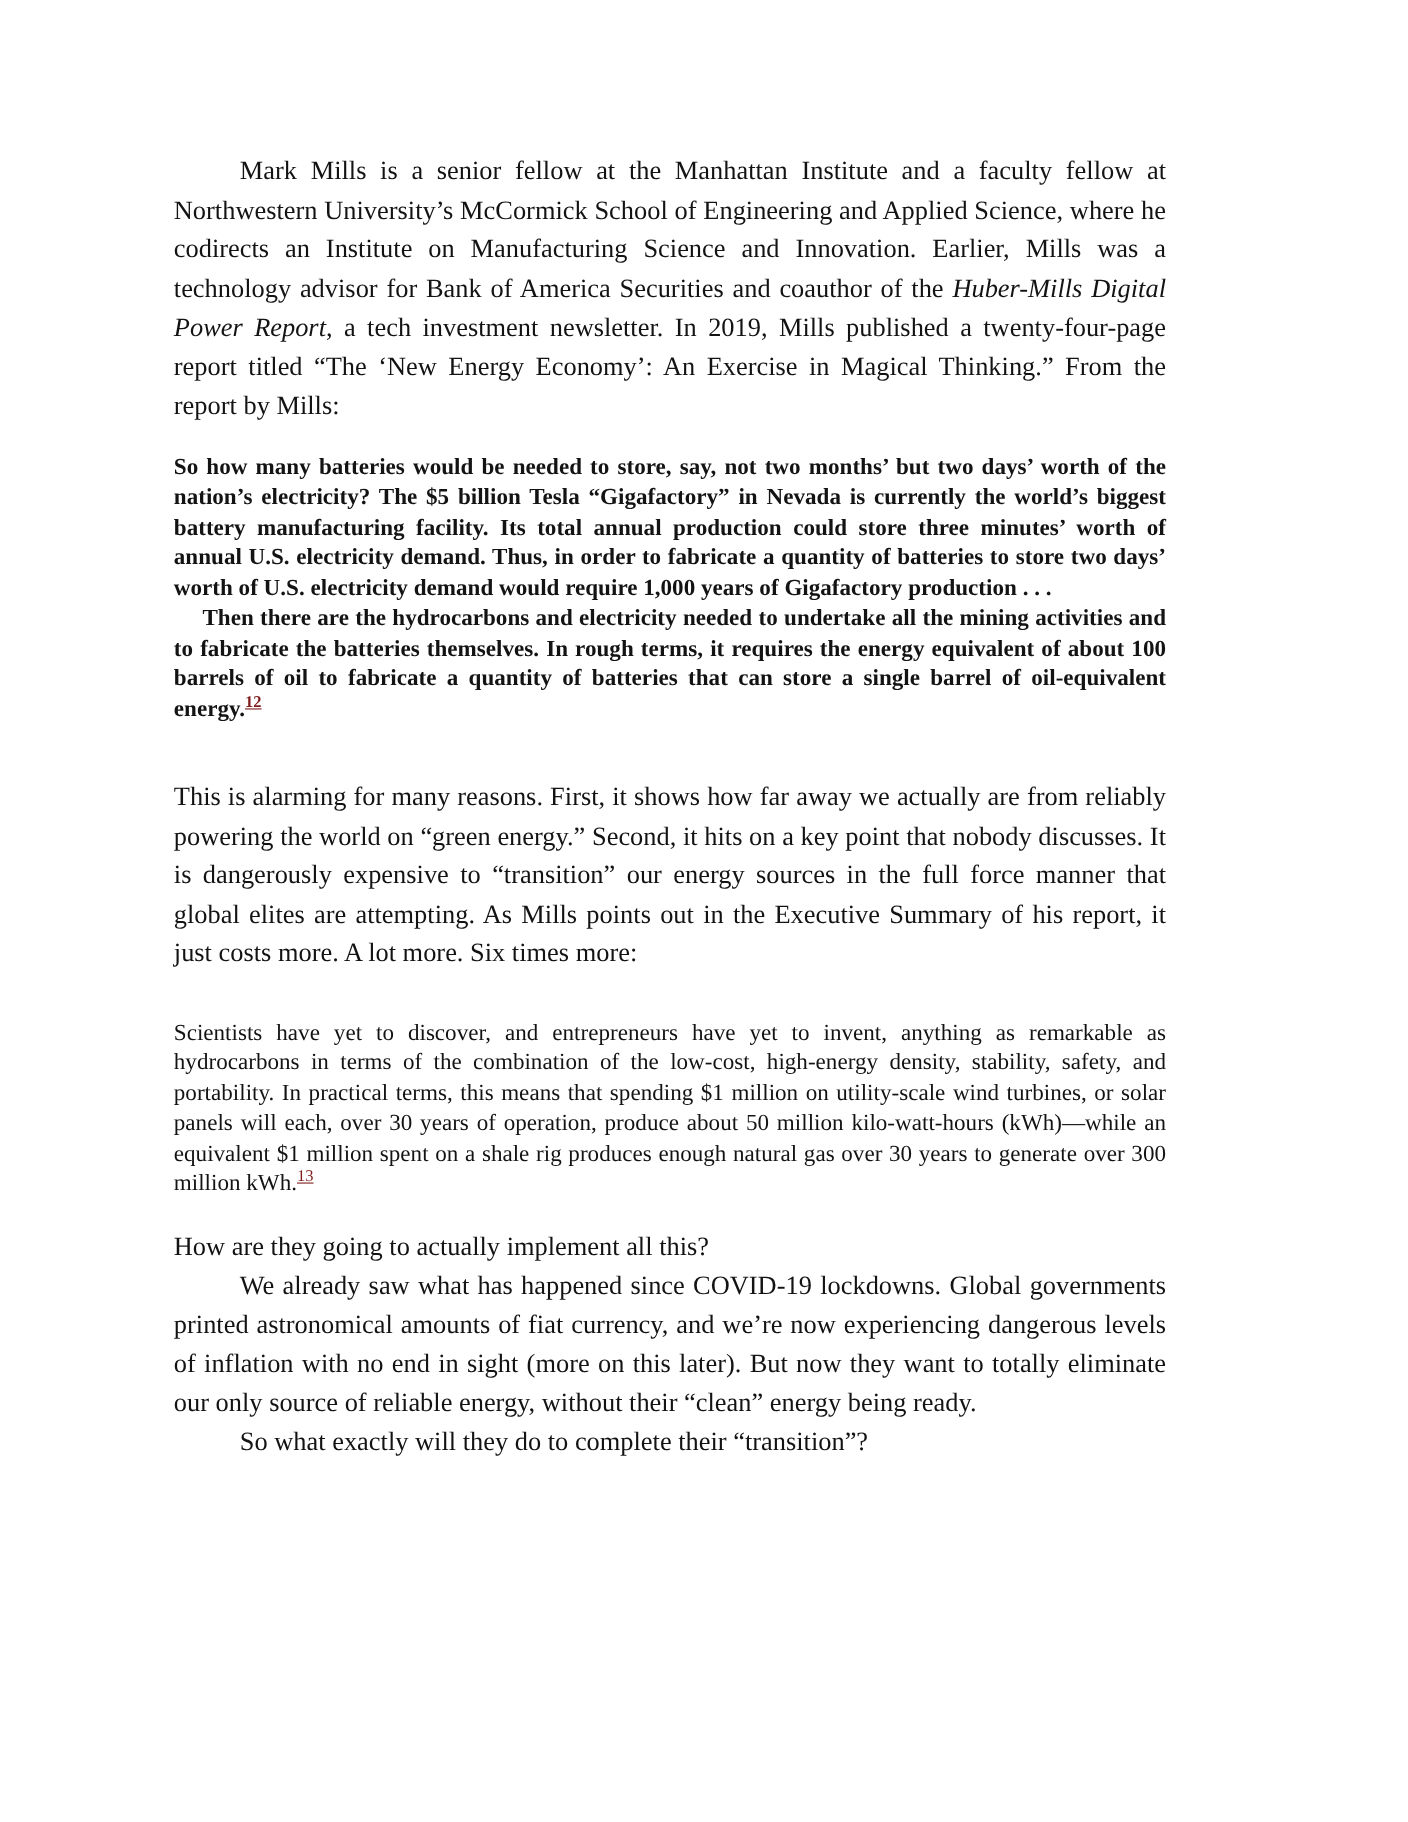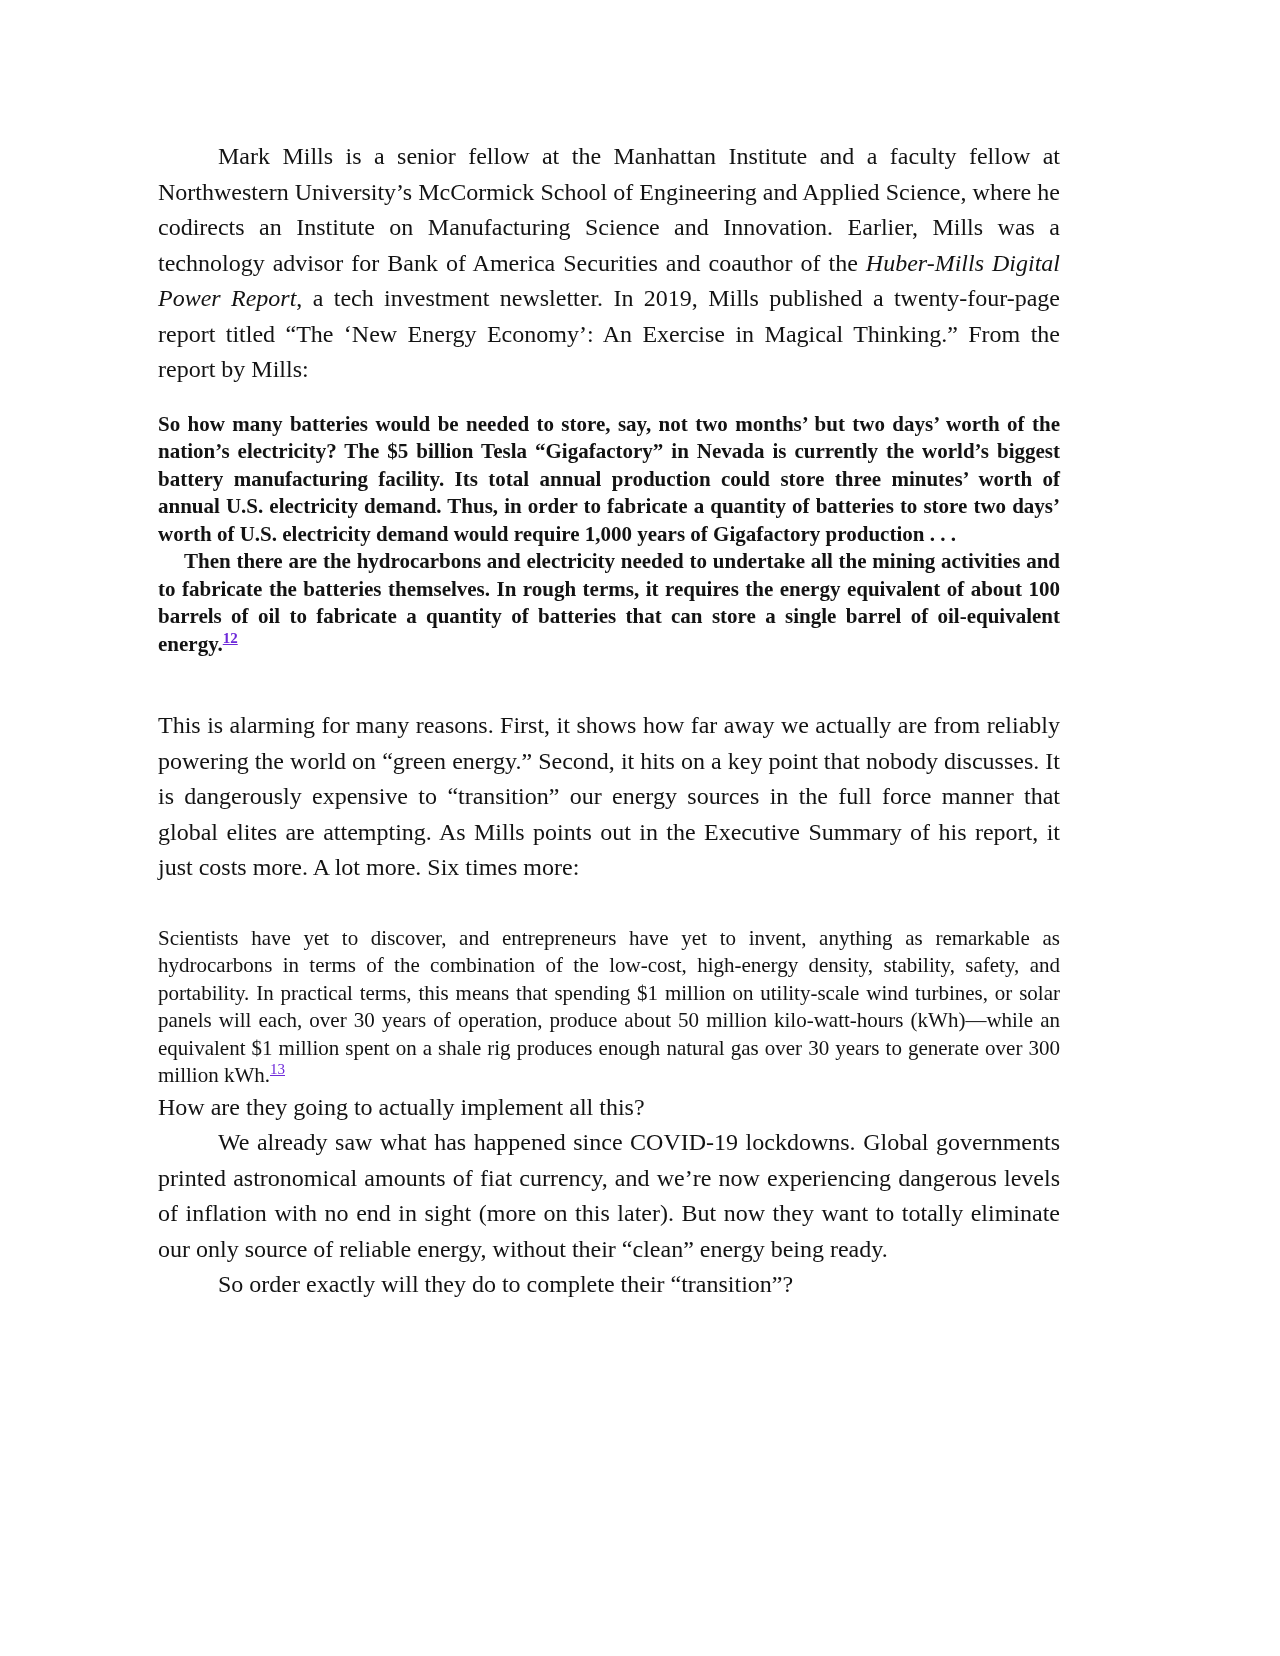--- a/index.html
+++ b/index.html
@@ -27,24 +27,24 @@
   .indent { text-indent: 60px; }
   .quote {
     font-size: 21px;
     line-height: 27.5px;
     text-align: justify;
   }
   .quote-indent { text-indent: 26px; }
   .qt1 { margin-top: 23px; font-weight: bold; }
   .qt2 { margin-top: 39px; }
   .para-alarming { margin-top: 50px; }
-  .para-implement { }
+  .para-implement { margin-top: 27px; }
   .italic-title { font-style: italic; }
   .fn-link {
-    color: #6d28d9;
+    color: #7f1d1d;
     text-decoration: underline;
     font-size: 15px;
     vertical-align: super;
     line-height: 0;
     cursor: pointer;
   }
 </style>
 </head>
 <body>
 
@@ -61,15 +61,15 @@
 
   <div class="quote qt2">
     <p class="quote-para"><span>Scientists have yet to discover, and entrepreneurs have yet to invent, anything as remarkable as hydrocarbons in terms of the combination of the low-cost, high-energy density, stability, safety, and portability. In practical terms, this means that spending $1 million on utility-scale wind turbines, or solar panels will each, over 30 years of operation, produce about 50 million kilo-watt-hours (kWh)—while an equivalent $1 million spent on a shale rig produces enough natural gas over 30 years to generate over 300 million kWh.</span><a class="fn-link">13</a></p>
   </div>
 
   <p class="body-text para-implement">How are they going to actually implement all this?</p>
 
 
   <p class="body-text indent">We already saw what has happened since COVID-19 lockdowns. Global governments printed astronomical amounts of fiat currency, and we’re now experiencing dangerous levels of inflation with no end in sight (more on this later). But now they want to totally eliminate our only source of reliable energy, without their “clean” energy being ready.</p>
 
-  <p class="body-text indent">So order exactly will they do to complete their “transition”?</p>
+  <p class="body-text indent">So what exactly will they do to complete their “transition”?</p>
 
 </div>
 
 </body></html>

